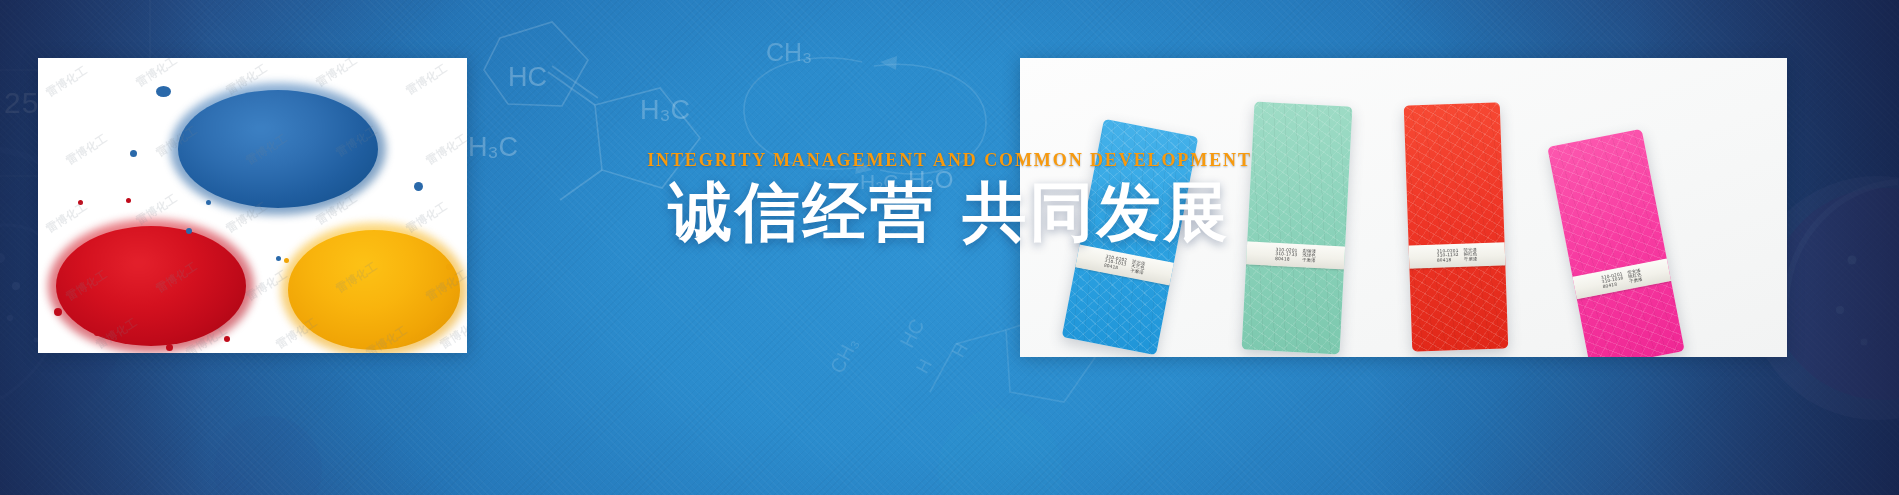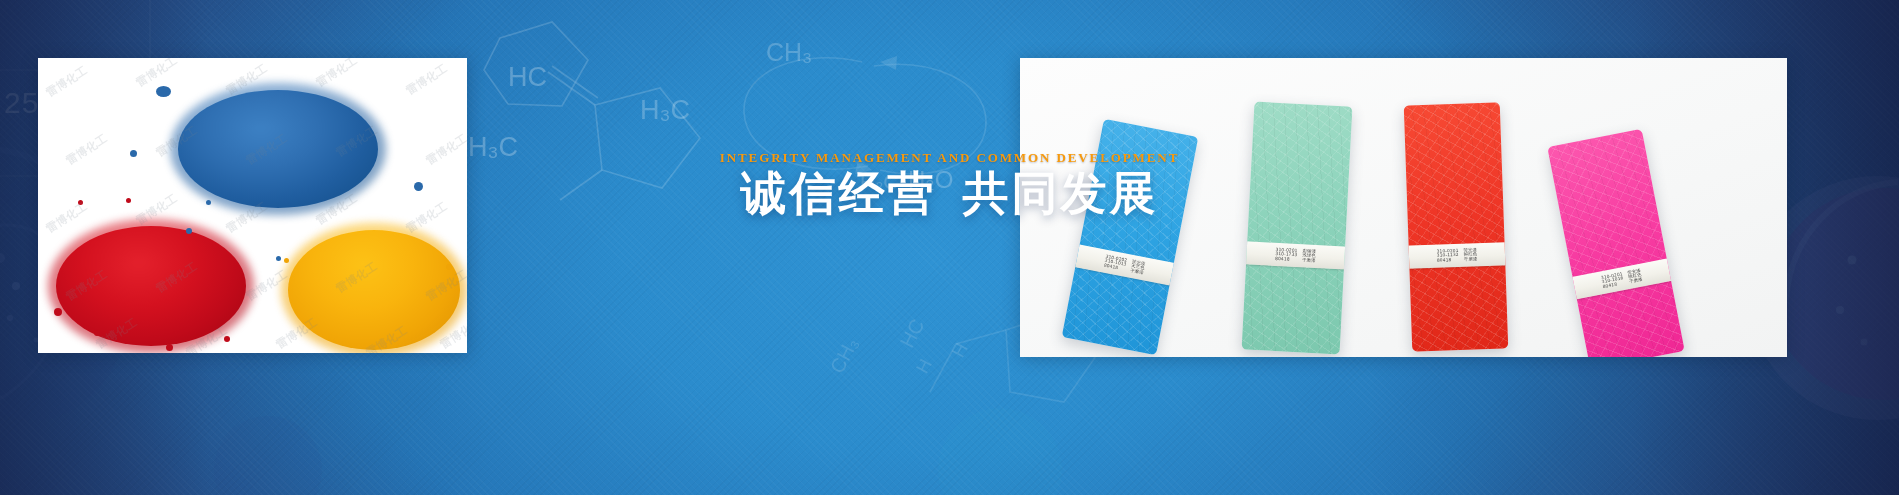--- a/index.html
+++ b/index.html
@@ -65,28 +65,28 @@
      background:linear-gradient(180deg,#fbfbf7 0%,#f2f1ea 55%,#e3e2da 100%);
      box-shadow:0 1px 2px rgba(0,0,0,.16);
      display:flex;align-items:center;justify-content:center;gap:5px;}
   .band .codes,.band .names{display:flex;flex-direction:column;line-height:1.02;}
   .band span{font-size:4.4px;color:#4a4a4a;white-space:nowrap;
      font-family:"DejaVu Sans","Liberation Sans",sans-serif;letter-spacing:.1px;}
 
   
   .center{position:absolute;left:0;right:0;top:150px;text-align:center;}
   .eyebrow{
-    color:#f79a0e;font-size:13px;font-weight:700;letter-spacing:1.9px;
+    color:#f79a0e;font-size:18px;font-weight:700;letter-spacing:1.9px;
     font-family:"Liberation Serif","DejaVu Serif",serif;
     text-shadow:0 1px 2px rgba(10,30,70,.30);
     margin:0 0 6px 0;white-space:nowrap;
   }
   .headline{
-    color:#ffffff;font-size:46px;font-weight:700;letter-spacing:3px;
-    font-family:Liberation Mono, monospace;
+    color:#ffffff;font-size:64px;font-weight:700;letter-spacing:3px;
+    font-family:Liberation Serif, serif;
     text-shadow:0 3px 10px rgba(8,32,78,.34);
     margin:0;line-height:1.12;white-space:nowrap;
   }
   .headline .gap{display:inline-block;width:26px;}
   .ghost-250{
     position:absolute;left:4px;top:86px;font-size:30px;color:rgba(255,255,255,.17);
     letter-spacing:1px;font-family:"Liberation Sans",sans-serif;
   }
 </style>
 </head>

